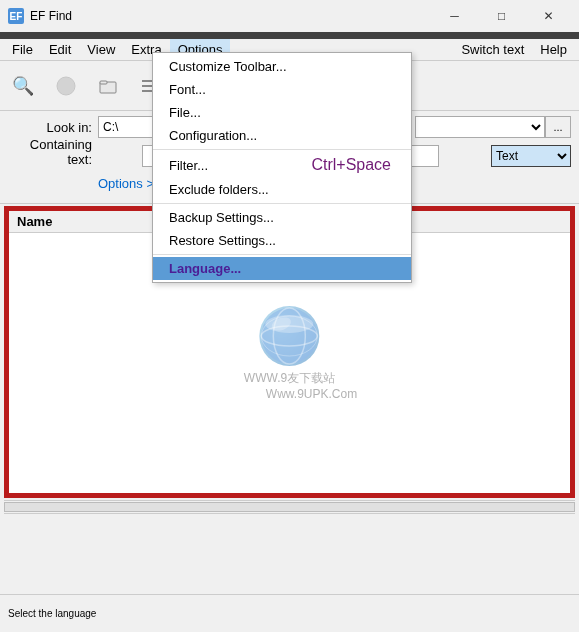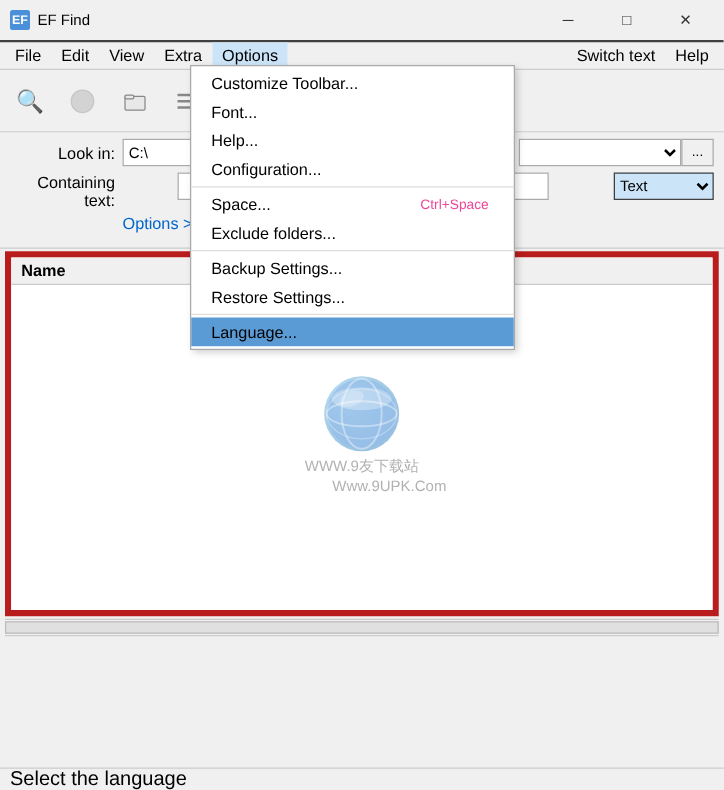--- a/index.html
+++ b/index.html
@@ -13,21 +13,21 @@
       position: relative;
     }
 
     
     .title-bar {
       background: #f0f0f0;
       height: 30px;
       display: flex;
       align-items: center;
       padding: 16px 8px;
-      border-bottom: 2px solid #404040;
+      border-bottom: 7px solid #404040;
       user-select: none;
     }
     .title-bar-icon {
       width: 16px;
       height: 16px;
       margin-right: 6px;
       background: #4a90d9;
       border-radius: 2px;
       display: flex;
       align-items: center;
@@ -169,21 +169,21 @@
       justify-content: center;
     }
     .options-link {
       color: #0066cc;
       text-decoration: none;
       font-size: 13px;
       cursor: pointer;
     }
     .containing-row {
       display: flex;
-      align-items: flex-start;
+      align-items: flex-end;
       height: 24px;
       gap: 44px;
     }
     .text-type-select {
       width: 80px;
       height: 22px;
       border: 1px solid #404040;
       background: #cce4f7;
       font-size: 12px;
       margin-left: 4px;
@@ -253,27 +253,27 @@
     .scrollbar-track {
       flex: 1;
       height: 10px;
       background: #e0e0e0;
       border: 1px solid #bbb;
       position: relative;
     }
 
     
     .status-bar {
-      height: 18px;
+      height: 38px;
       background: #f0f0f0;
       border-top: 1px solid #ccc;
       display: flex;
       align-items: center;
       padding: 0 8px;
-      font-size: 16px;
+      font-size: 10px;
       position: absolute;
       bottom: 0;
       left: 0;
       right: 0;
     }
 
     
     .dropdown-overlay {
       position: absolute;
       top: 0; left: 0; right: 0; bottom: 0;
@@ -295,31 +295,32 @@
       padding: 4px 20px 4px 16px;
       cursor: pointer;
       display: flex;
       align-items: center;
       justify-content: space-between;
       font-size: 13px;
       white-space: nowrap;
     }
     .dropdown-item.highlighted {
       background: #5b9bd5;
-      color: #000000;
+      color: #4c1d95;
+      font-weight: bold;
     }
     .dropdown-sep {
       height: 1px;
       background: #ddd;
       margin: 2px 0;
     }
     .dropdown-item-shortcut {
-      color: #ec4899;
+      color: #701a75;
       margin-left: 56px;
-      font-size: 11px;
+      font-size: 16px;
     }
   </style>
 </head>
 <body>
 
 <div class="title-bar">
   <div class="title-bar-icon">EF</div>
   <span class="title-bar-title">EF Find</span>
   <div class="title-bar-controls">
     <button class="title-btn">─</button>
@@ -437,28 +438,28 @@
 <div class="dropdown-overlay" style="pointer-events:none;">
   <div class="dropdown-menu" style="pointer-events:all;">
 
     <div class="dropdown-item">
       <span>Customize Toolbar...</span>
     </div>
     <div class="dropdown-item">
       <span>Font...</span>
     </div>
     <div class="dropdown-item">
-      <span>Help...</span>
+      <span>File...</span>
     </div>
     <div class="dropdown-item">
       <span>Configuration...</span>
     </div>
     <div class="dropdown-sep"></div>
     <div class="dropdown-item">
-      <span>Space...</span>
+      <span>Filter...</span>
       <span class="dropdown-item-shortcut">Ctrl+Space</span>
     </div>
     <div class="dropdown-item">
       <span>Exclude folders...</span>
     </div>
     <div class="dropdown-sep"></div>
     <div class="dropdown-item">
       <span>Backup Settings...</span>
     </div>
     <div class="dropdown-item">

